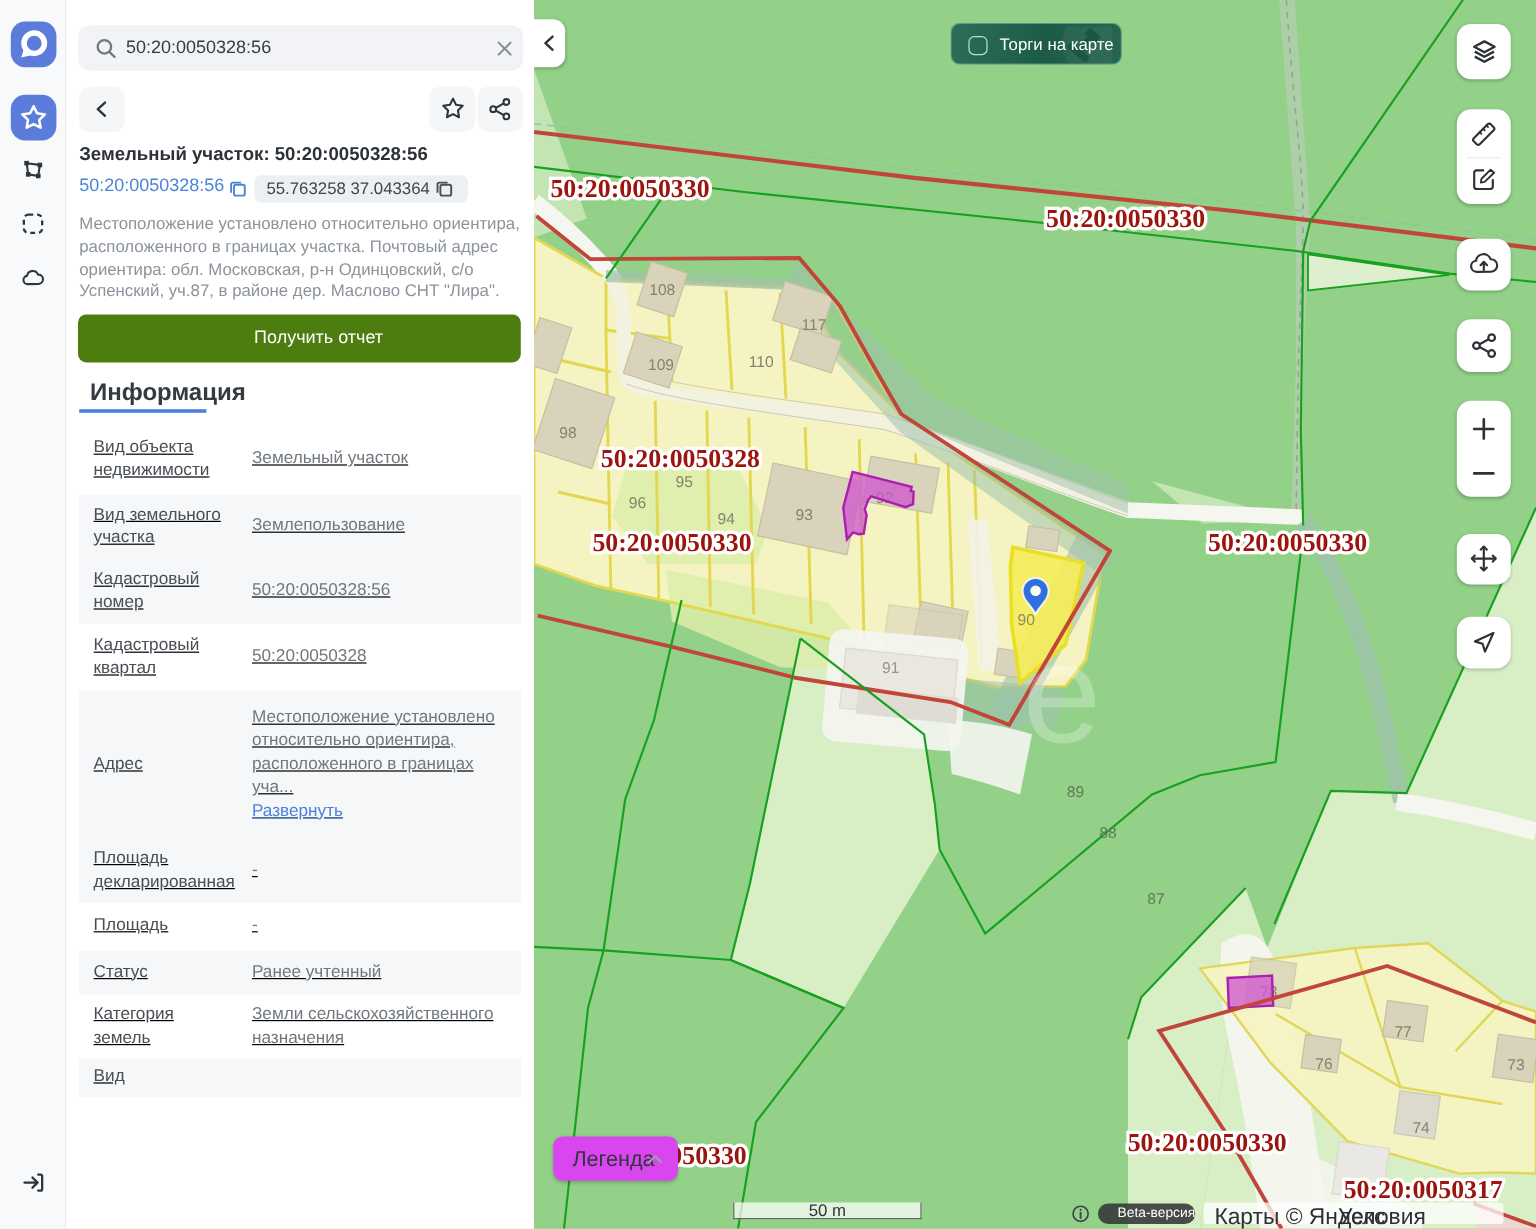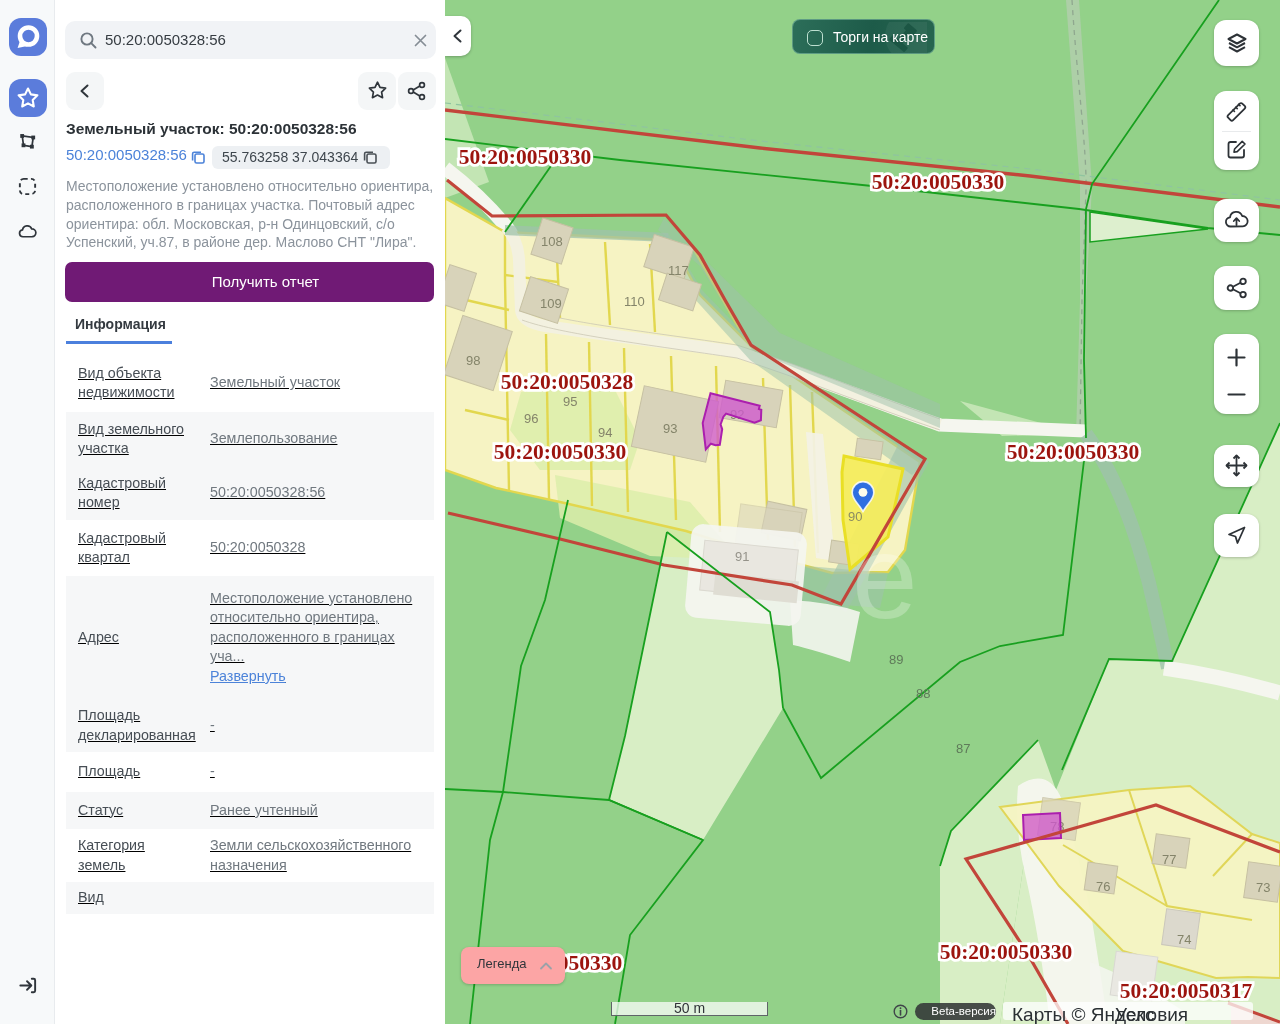--- a/index.html
+++ b/index.html
@@ -14,34 +14,34 @@
   
   #panel { left:55px; top:0; width:390px; height:1024px; background:#fff; z-index:25; }
   #search { position:absolute; left:10px; top:21px; width:371px; height:38px; background:#f1f3f6; border-radius:10px; }
   #search .q { position:absolute; left:40px; top:10px; font-size:15px; color:#363c42; }
   .hbtn { position:absolute; top:72px; width:38px; height:38px; background:#f4f6f7; border-radius:9px; }
   #title { position:absolute; left:11px; top:120px; font-size:15.5px; font-weight:bold; color:#2c3237; }
   #chips { position:absolute; left:11px; top:146px; height:22px; }
   .bluelink { color:#4c83d9; font-size:15px; }
   #chipgray { position:absolute; left:157px; top:146px; width:178px; height:23px; background:#edf0f3; border-radius:6px; font-size:14px; color:#3e464d; padding:3px 10px; }
   #para { position:absolute; left:11px; top:177px; width:374px; font-size:14px; line-height:18.8px; color:#8b939c; }
-  #repbtn { position:absolute; left:10px; top:262px; width:369px; height:40px; background:#701a75; border-radius:7px; color:#fff; font-size:15px; text-align:center; line-height:40px;padding-left:32px; }
-  #tab { position:absolute; left:20px; top:316px; font-size:14px; font-weight:bold; color:#343a40; }
+  #repbtn { position:absolute; left:10px; top:262px; width:369px; height:40px; background:#4d7c0f; border-radius:7px; color:#fff; font-size:15px; text-align:center; line-height:40px;padding-left:32px; }
+  #tab { position:absolute; left:20px; top:316px; font-size:20px; font-weight:bold; color:#343a40; }
   #tabline { position:absolute; left:11px; top:341px; width:106px; height:3px; background:#4b80dd; }
   #rows { position:absolute; left:11px; top:354px; width:368px;text-decoration:underline; }
   .row { display:flex; align-items:center; width:100%; }
   .row.g { background:#f6f7f8; }
   .row .l { width:144px; padding-left:12px; padding-right:14px; font-size:14.3px; line-height:19.5px; color:#474e55; flex:none; }
   .row .v { width:224px; font-size:14.3px; line-height:19.5px; color:#70787f; }
   
   #map { left:445px; top:0; width:835px; height:1024px; background:#93d189; z-index:1; }
   #collapse { left:0px; top:16px; width:26px; height:40px; background:#fff; border-radius:0 10px 10px 0; box-shadow:0 1px 3px rgba(0,0,0,.25); z-index:10; }
   #torgi { left:347px; top:19px; width:143px; height:35px; border-radius:8px; background:linear-gradient(100deg,#2c6e59 0%,#1d5b49 55%,#27654f 100%); border:1px solid rgba(160,220,190,.45); color:#fff; font-size:14px; z-index:10; overflow:hidden; }
   .ctl { position:absolute; left:769px; width:45px; background:#fff; border-radius:12px; box-shadow:0 1px 3px rgba(0,0,0,.22); z-index:10; }
-  #legend { left:16px; top:947px; width:104px; height:37px; background:#fca5a5; border-radius:8px; box-shadow:0 1px 3px rgba(0,0,0,.2); z-index:10; font-size:13px; color:#30353a; }
+  #legend { left:16px; top:947px; width:104px; height:37px; background:#d946ef; border-radius:8px; box-shadow:0 1px 3px rgba(0,0,0,.2); z-index:10; font-size:18px; color:#30353a; }
   #scale { left:166px; top:1002px; width:157px; height:14px; background:rgba(255,255,255,.72); border:1.6px solid #5f6468; border-top:none; z-index:10; text-align:center; font-size:14px; color:#2f3337; line-height:12px; }
   #attrband { left:558px; top:1002px; width:250px; height:18px; background:rgba(255,255,255,.75); border-radius:3px; z-index:9; }
   .attr { position:absolute; top:1004px; font-size:19px; color:#2b3034; z-index:10; }
   #beta { left:470px; top:1003px; width:81px; height:17px; background:rgba(50,53,55,.88); border-radius:9px; color:#fff; font-size:11.5px; text-align:right; line-height:17px; z-index:10; }
 </style>
 </head>
 <body>
   <div id="rail" class="abs">
     <div id="logo" class="abs">
       <svg width="38" height="38" viewBox="0 0 38 38">

